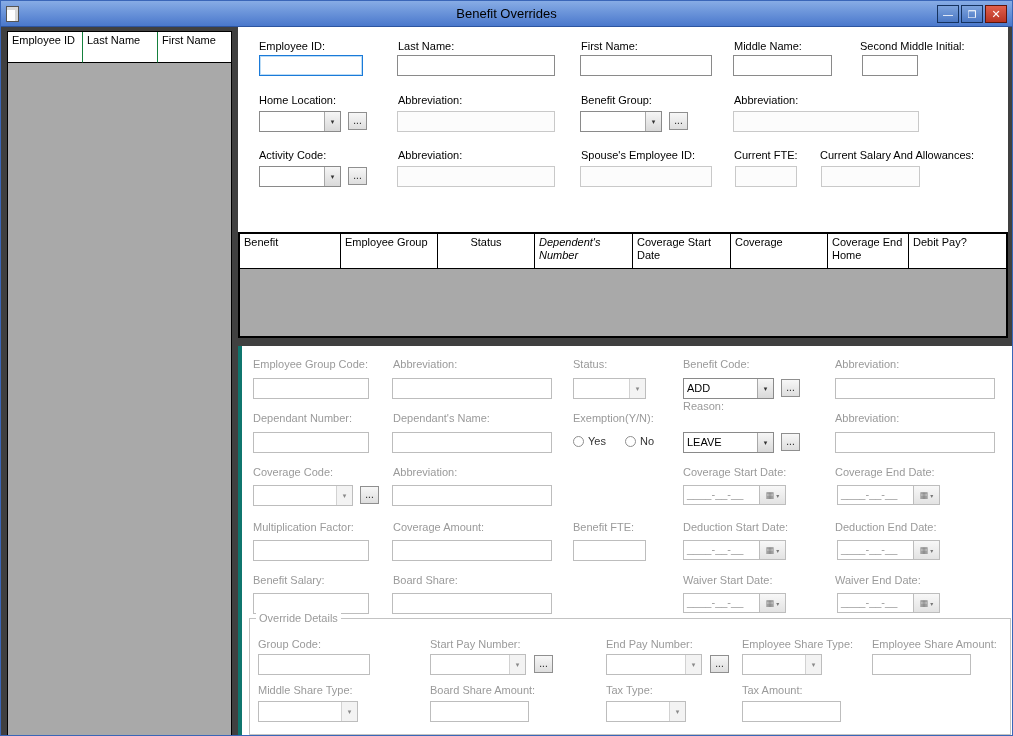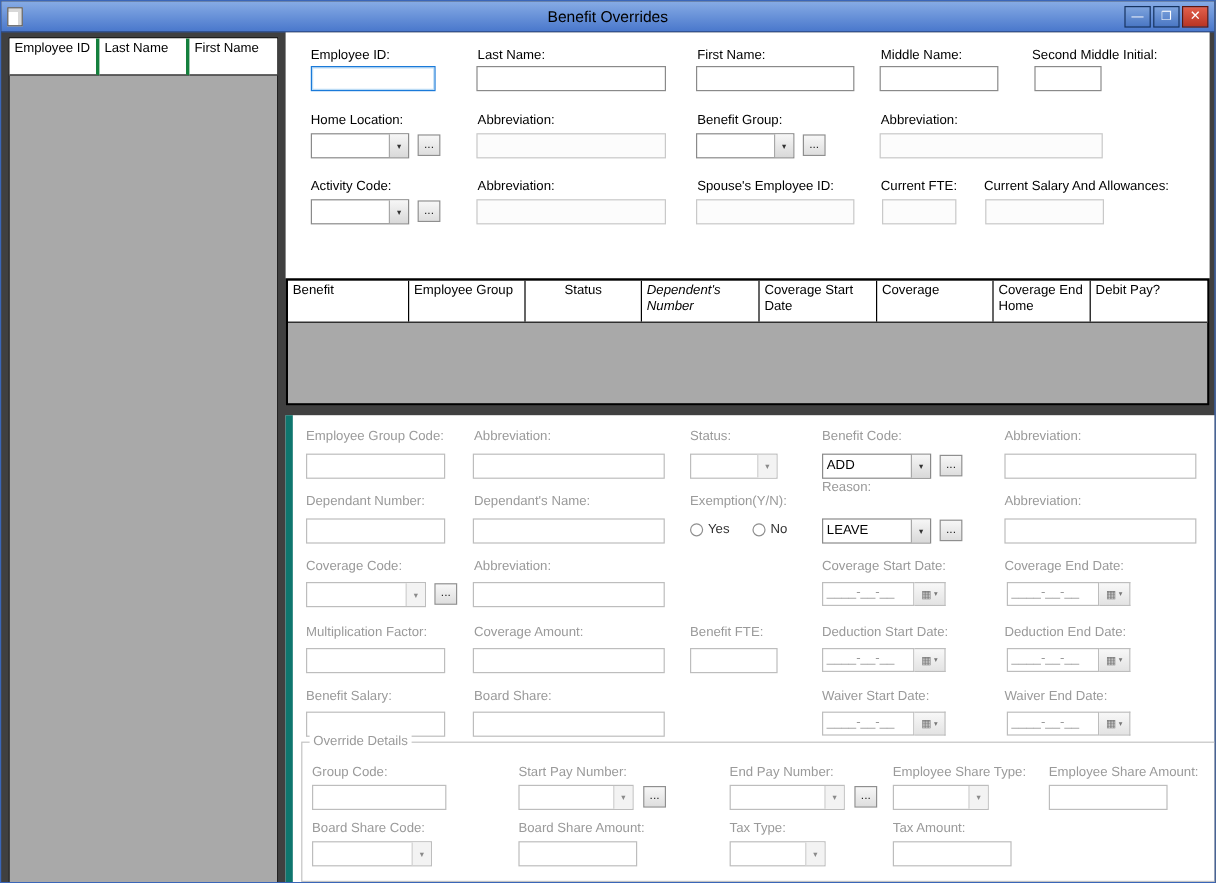--- a/index.html
+++ b/index.html
@@ -14,32 +14,32 @@
   .app-icon { position:absolute; left:5px; top:5px; width:13px; height:16px; background:#fff; border:1px solid #555;
     box-shadow:inset -3px 3px 0 #d8d8d8; }
   .winbtns { position:absolute; right:5px; top:4px; display:flex; gap:2px; }
   .wbtn { width:22px; height:18px; border:1px solid #16335f; background:linear-gradient(#7da3dd,#4a77c4);
     color:#fff; font-size:10px; line-height:15px; text-align:center; padding:0; font-family:inherit; }
   .wbtn.close { background:linear-gradient(#e1604c,#b93423); border-color:#5e150b; font-size:11px; }
 
   
   #list { position:absolute; left:6px; top:30px; width:225px; height:705px; border:1px solid #000; background:#a9a9a9; }
   .lhdr { display:flex; }
-  .lcell { background:#fff; border-right:3px solid #15803d; border-bottom:1px solid #000;
+  .lcell { background:#fff; border-right:1px solid #15803d; border-bottom:1px solid #000;
     font-size:11px; padding:2px 4px; height:31px; line-height:13px; }
   .lc0 { width:75px; } .lc1 { width:75px; } .lc2 { flex:1; border-right:none; }
 
   
   #panel-top { position:absolute; left:237px; top:26px; width:770px; height:205px; background:#fff; }
   #grid { position:absolute; left:237px; top:231px; width:770px; height:106px; border:2px solid #000; background:#a9a9a9; }
   .ghdr { display:flex; height:35px; background:#fff; border-bottom:1px solid #000; }
   .gcell { border-right:1px solid #000; padding:2px 4px; font-size:11px; line-height:13px; overflow:hidden; }
   .gc0{width:101px;} .gc1{width:97px;} .gc2{width:97px;text-align:center;} .gc3{width:98px;font-style:italic;} .gc4{width:97px;}
   .gc5{width:98px;} .gc6{width:81px;} .gc7{flex:1; border-right:none;}
-  #panel-bottom { position:absolute; left:237px; top:345px; width:776px; height:391px; background:#fff; border-left:6px solid #0f766e; }
+  #panel-bottom { position:absolute; left:237px; top:345px; width:776px; height:391px; background:#fff; border-left:4px solid #0f766e; }
 
   
   .lbl { position:absolute; font-size:11px; color:#000; white-space:nowrap; }
   .lbl.dis { color:#9a9a9a; }
   .txt { position:absolute; height:21px; border:1px solid #8a8a8a; background:#fff; font-size:11px;
     padding:0 3px; font-family:inherit; }
   .txt.focus { border:1px solid #1a7ad9; box-shadow:inset 0 0 0 1px #bcdcf5; }
   .txt.ro { border-color:#c9c9c9; background:#fcfcfc; }
   .txt.dis { border-color:#bdbdbd; }
   .combo { position:absolute; height:21px; background:#fff; border:1px solid #8a8a8a; display:flex; align-items:stretch; }
@@ -279,21 +279,21 @@
         <span class="cval"></span>
         <span class="carr">▾</span>
       </div>
       <button class="dots" style="left:460px;top:36px">...</button>
       <div class="combo dis" style="left:492px;top:35px;width:80px">
         <span class="cval"></span>
         <span class="carr">▾</span>
       </div>
       <input class="txt dis" style="left: 622px; top: 35px; width: 99px;" value="">
 
-      <div class="lbl dis" style="left:8px;top:65px">Board Share Code:</div>
+      <div class="lbl dis" style="left:8px;top:65px">Middle Share Type:</div>
       <div class="lbl dis" style="left:180px;top:65px">Board Share Amount:</div>
       <div class="lbl dis" style="left:356px;top:65px">Tax Type:</div>
       <div class="lbl dis" style="left:492px;top:65px">Tax Amount:</div>
 
       <div class="combo dis" style="left:8px;top:82px;width:100px">
         <span class="cval"></span>
         <span class="carr">▾</span>
       </div>
       <input class="txt dis" style="left: 180px; top: 82px; width: 99px;" value="">
       <div class="combo dis" style="left:356px;top:82px;width:80px">

